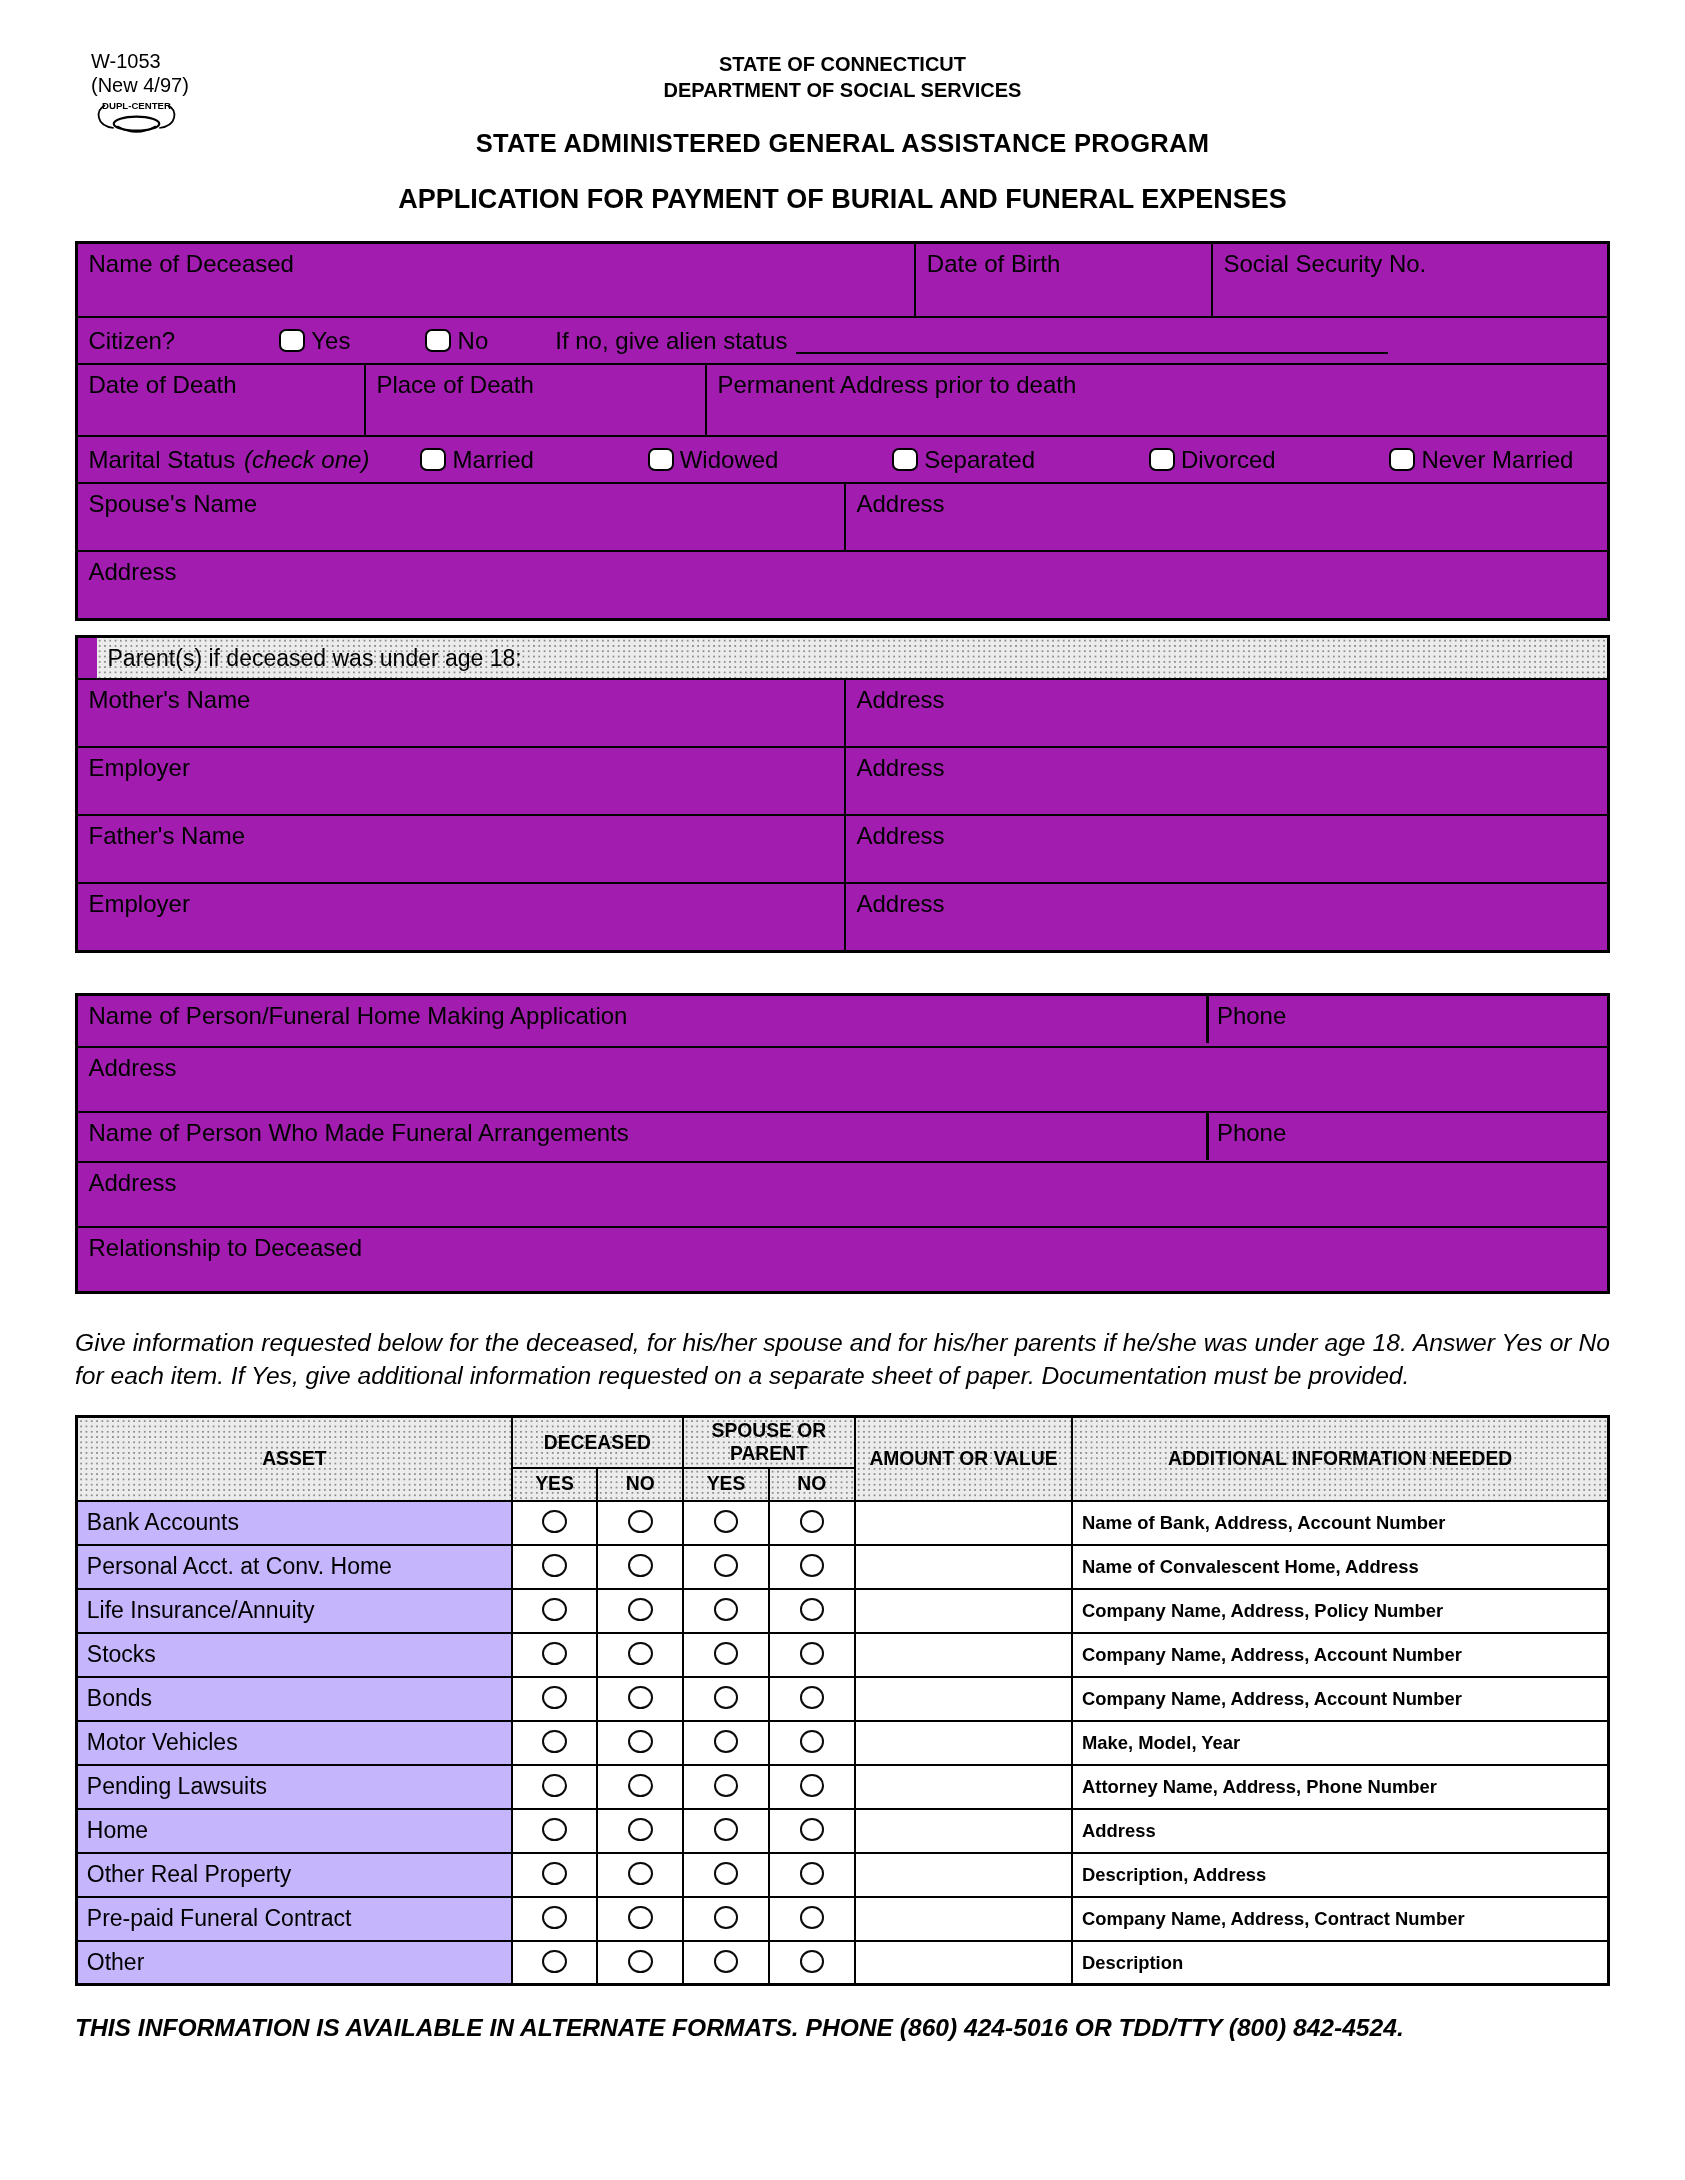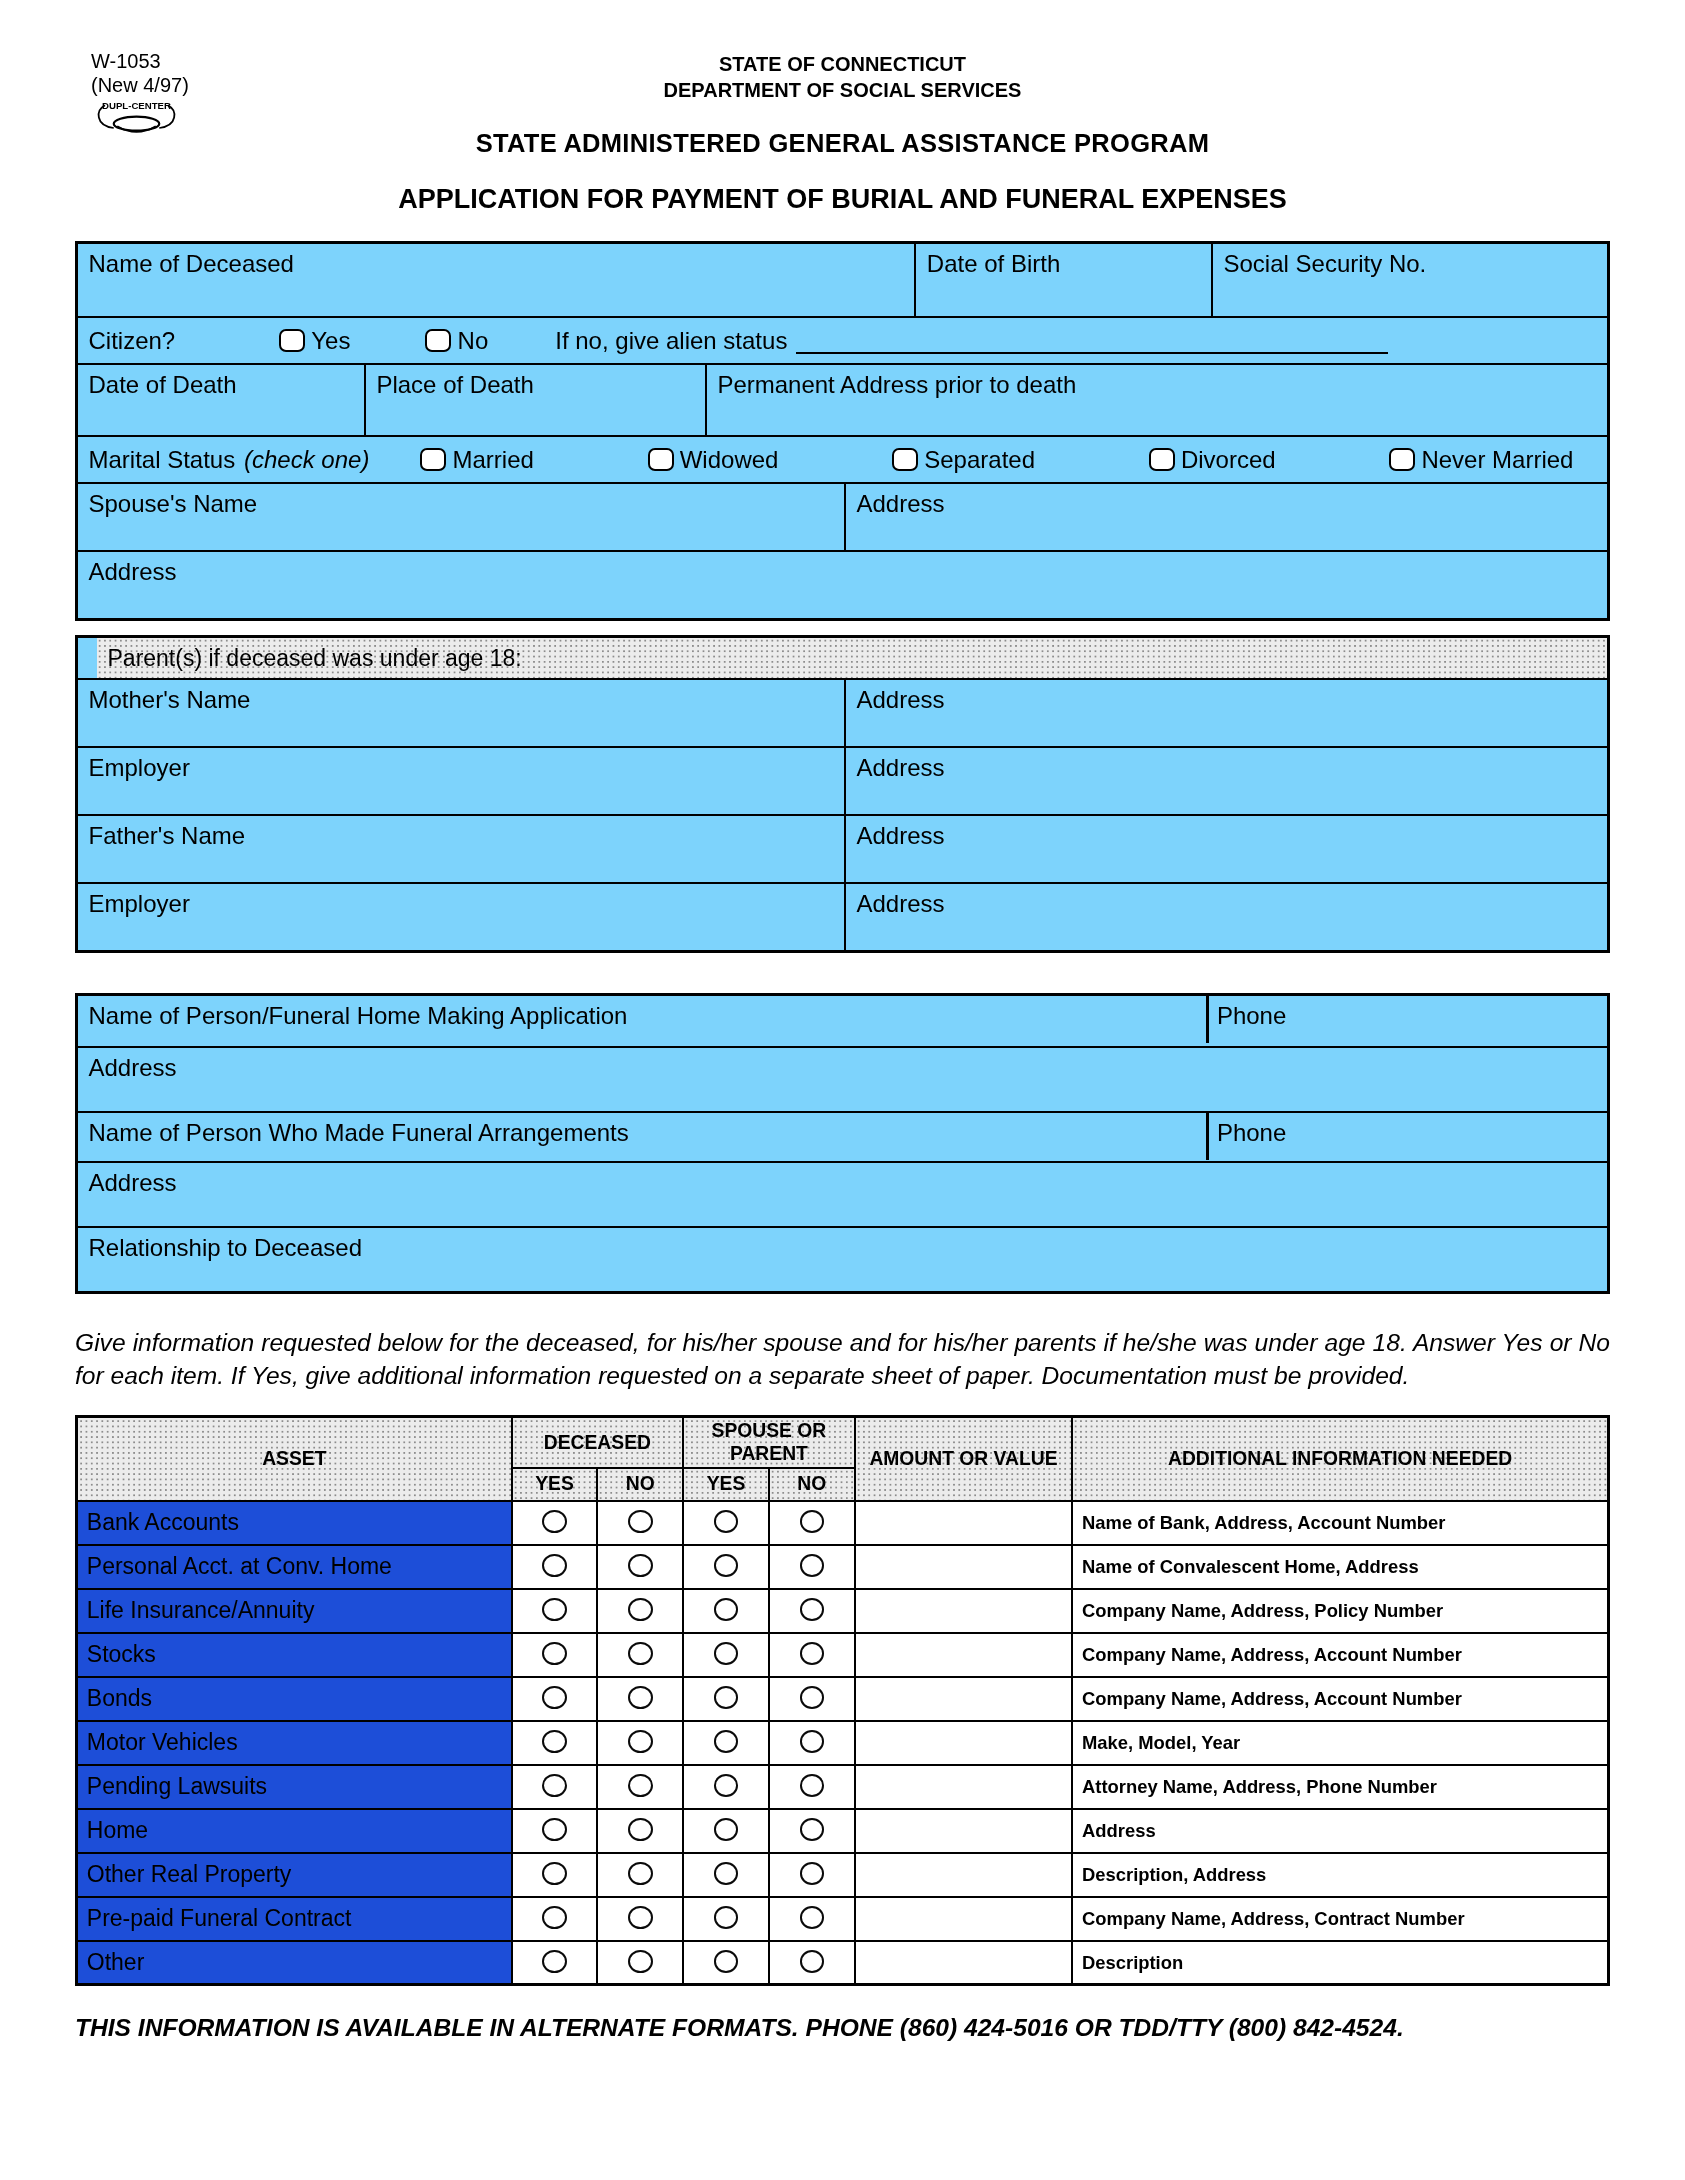--- a/index.html
+++ b/index.html
@@ -11,21 +11,21 @@
   }
   .page { position:relative; padding:51px 75px 35px 75px; }
 
   
   .form-id { position:absolute; left:91px; top:49px; font-size:20px; line-height:1.22; }
   .agency { text-align:center; font-size:20px; font-weight:bold; line-height:1.3; }
   .program-title { text-align:center; font-size:25.5px; font-weight:bold; margin-top:26px; letter-spacing:0.3px; }
   .form-title { text-align:center; font-size:27px; font-weight:bold; margin-top:26px; }
 
   
-  .tbl { border:3.5px solid #000; background:#7dd3fc; }
+  .tbl { border:3.5px solid #000; background:#a21caf; }
   .mt-30 { margin-top:26px; } .mt-16 { margin-top:14px; } .mt-46 { margin-top:40px; }
   .trow { display:flex; border-top:2.6px solid #000; align-items:stretch; }
   .trow:first-child { border-top:none; }
   .tcell { border-left:2.6px solid #000; padding:6.1px 10.5px; font-size:24px; }
   .trow .tcell:first-child { border-left:none; }
   .w-full { width:100%; }
   .h82 { height:72px; } .h78 { height:68px; } .h54 { height:47px; }
   .h80 { height:50px; } .h74 { height:65px; } .h46 { height:40px; }
   .w-nd { width:54.7%; } .w-db { width:19.4%; }
   .w-dd { width:18.7%; } .w-pd { width:22.3%; }
@@ -58,21 +58,21 @@
 
   .instructions { margin-top:33px; font-size:24.6px; font-style:italic; line-height:1.33; text-align:justify; }
 
   
   table.assets { width:100%; margin-top:23px; border-collapse:collapse; table-layout:fixed; border:3.5px solid #000; }
   .assets th, .assets td { border:2.6px solid #000; }
   .assets thead th { font-size:19.3px; font-weight:bold; text-align:center; vertical-align:middle; padding:1.8px 5.3px; line-height:1.15; }
   .assets thead tr.head1 { height:51px; }
   .assets thead tr.head2 { height:33px; }
   .assets tbody tr { height:44px; }
-  td.a-name { font-size:23px; padding:4.4px 8.8px; vertical-align:middle; background:#1d4ed8; }
+  td.a-name { font-size:23px; padding:4.4px 8.8px; vertical-align:middle; background:#c4b5fd; }
   td.a-rc { text-align:center; vertical-align:middle; background:#fff; }
   td.a-amt { background:#fff; }
   td.a-info { font-size:18.4px; font-weight:bold; padding:3.5px 8.8px; vertical-align:middle; background:#fff; }
   .radio { display:inline-block; width:24.6px; height:23px; border:2.6px solid #0a0a0a; border-radius:50%; background:#fff; }
 
   .footer { margin-top:28px; font-size:24.6px; font-weight:bold; font-style:italic; }
 </style>
 </head>
 <body>
 

